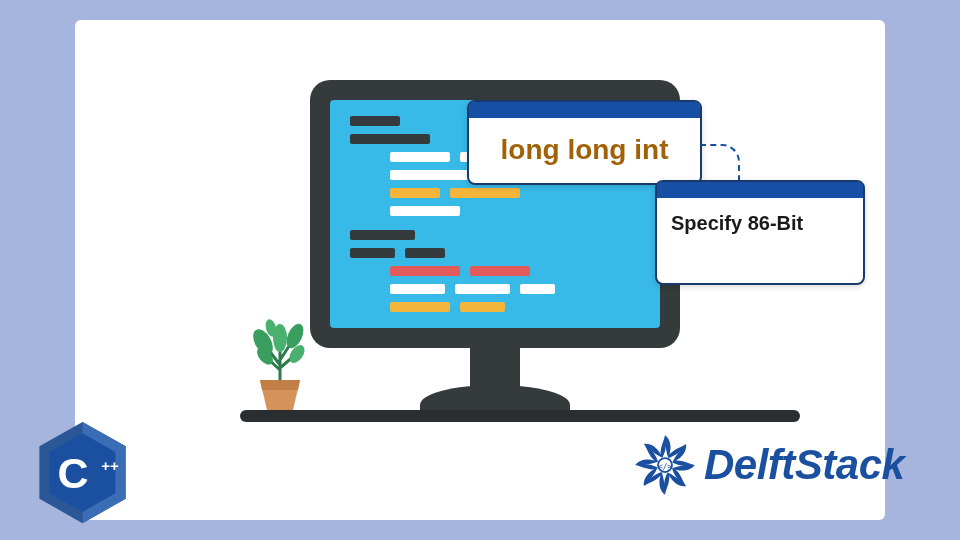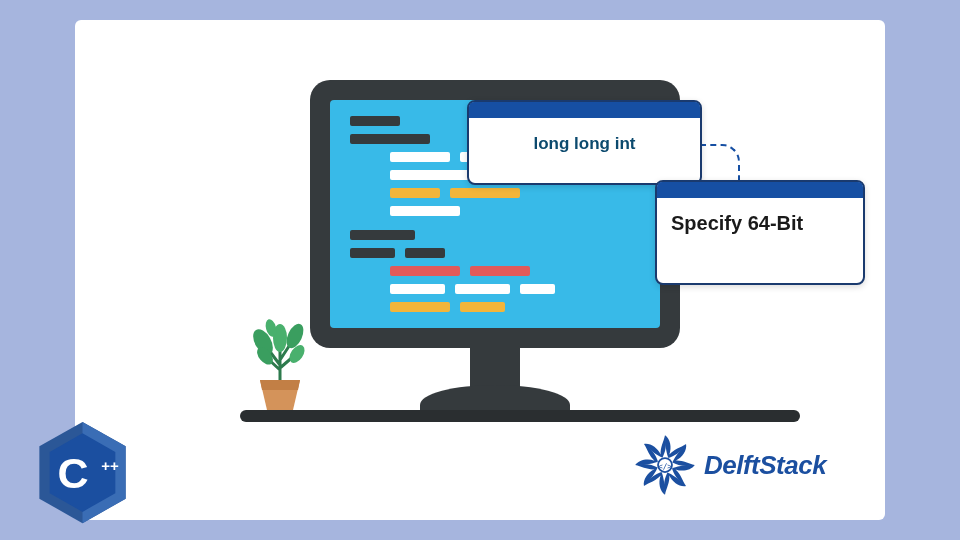--- a/index.html
+++ b/index.html
@@ -90,23 +90,23 @@
   }
   .card1 {
     left: 392px;
     top: 80px;
     width: 235px;
     height: 85px;
   }
   .card1 .card-body {
     padding: 16px 12px;
     text-align: center;
-    color: #0c4a6e;
+    color: #a16207;
     font-weight: bold;
-    font-size: 17px;
+    font-size: 28px;
   }
   .card2 {
     left: 580px;
     top: 160px;
     width: 210px;
     height: 105px;
   }
   .card2 .card-body {
     padding: 12px 14px;
     color: #1a1a1a;
@@ -140,21 +140,21 @@
     position: absolute;
     left: 630px;
     top: 420px;
     width: 300px;
     height: 90px;
     display: flex;
     align-items: center;
     gap: 4px;
   }
   .delft-text {
-    font-size: 26px;
+    font-size: 42px;
     font-weight: 600;
     font-style: italic;
     color: #1b4fa0;
     letter-spacing: -0.5px;
   }
 </style>
 </head>
 <body>
 
 <div class="white-panel">
@@ -212,21 +212,21 @@
   <div class="conn1 connector"></div>
 
   <div class="card card1">
     <div class="card-header"></div>
     <div class="card-body">long long int</div>
   </div>
 
   <div class="card card2">
     <div class="card-header"></div>
     <div class="card-body">
-      <div>Specify 64-Bit</div>
+      <div>Specify 86-Bit</div>
     </div>
   </div>
 
   <div class="desk"></div>
 
   <div class="plant">
     <svg viewBox="0 0 90 110" width="90" height="110">
       <path d="M45 70 L45 40 M45 55 L30 35 M45 50 L58 30 M45 60 L32 48 M45 58 L60 45" stroke="#2d7a4d" stroke-width="3" fill="none"></path>
       <ellipse cx="28" cy="32" rx="8" ry="14" fill="#3a9e5f" transform="rotate(-30 28 32)"></ellipse>
       <ellipse cx="60" cy="26" rx="7" ry="13" fill="#3a9e5f" transform="rotate(25 60 26)"></ellipse>

